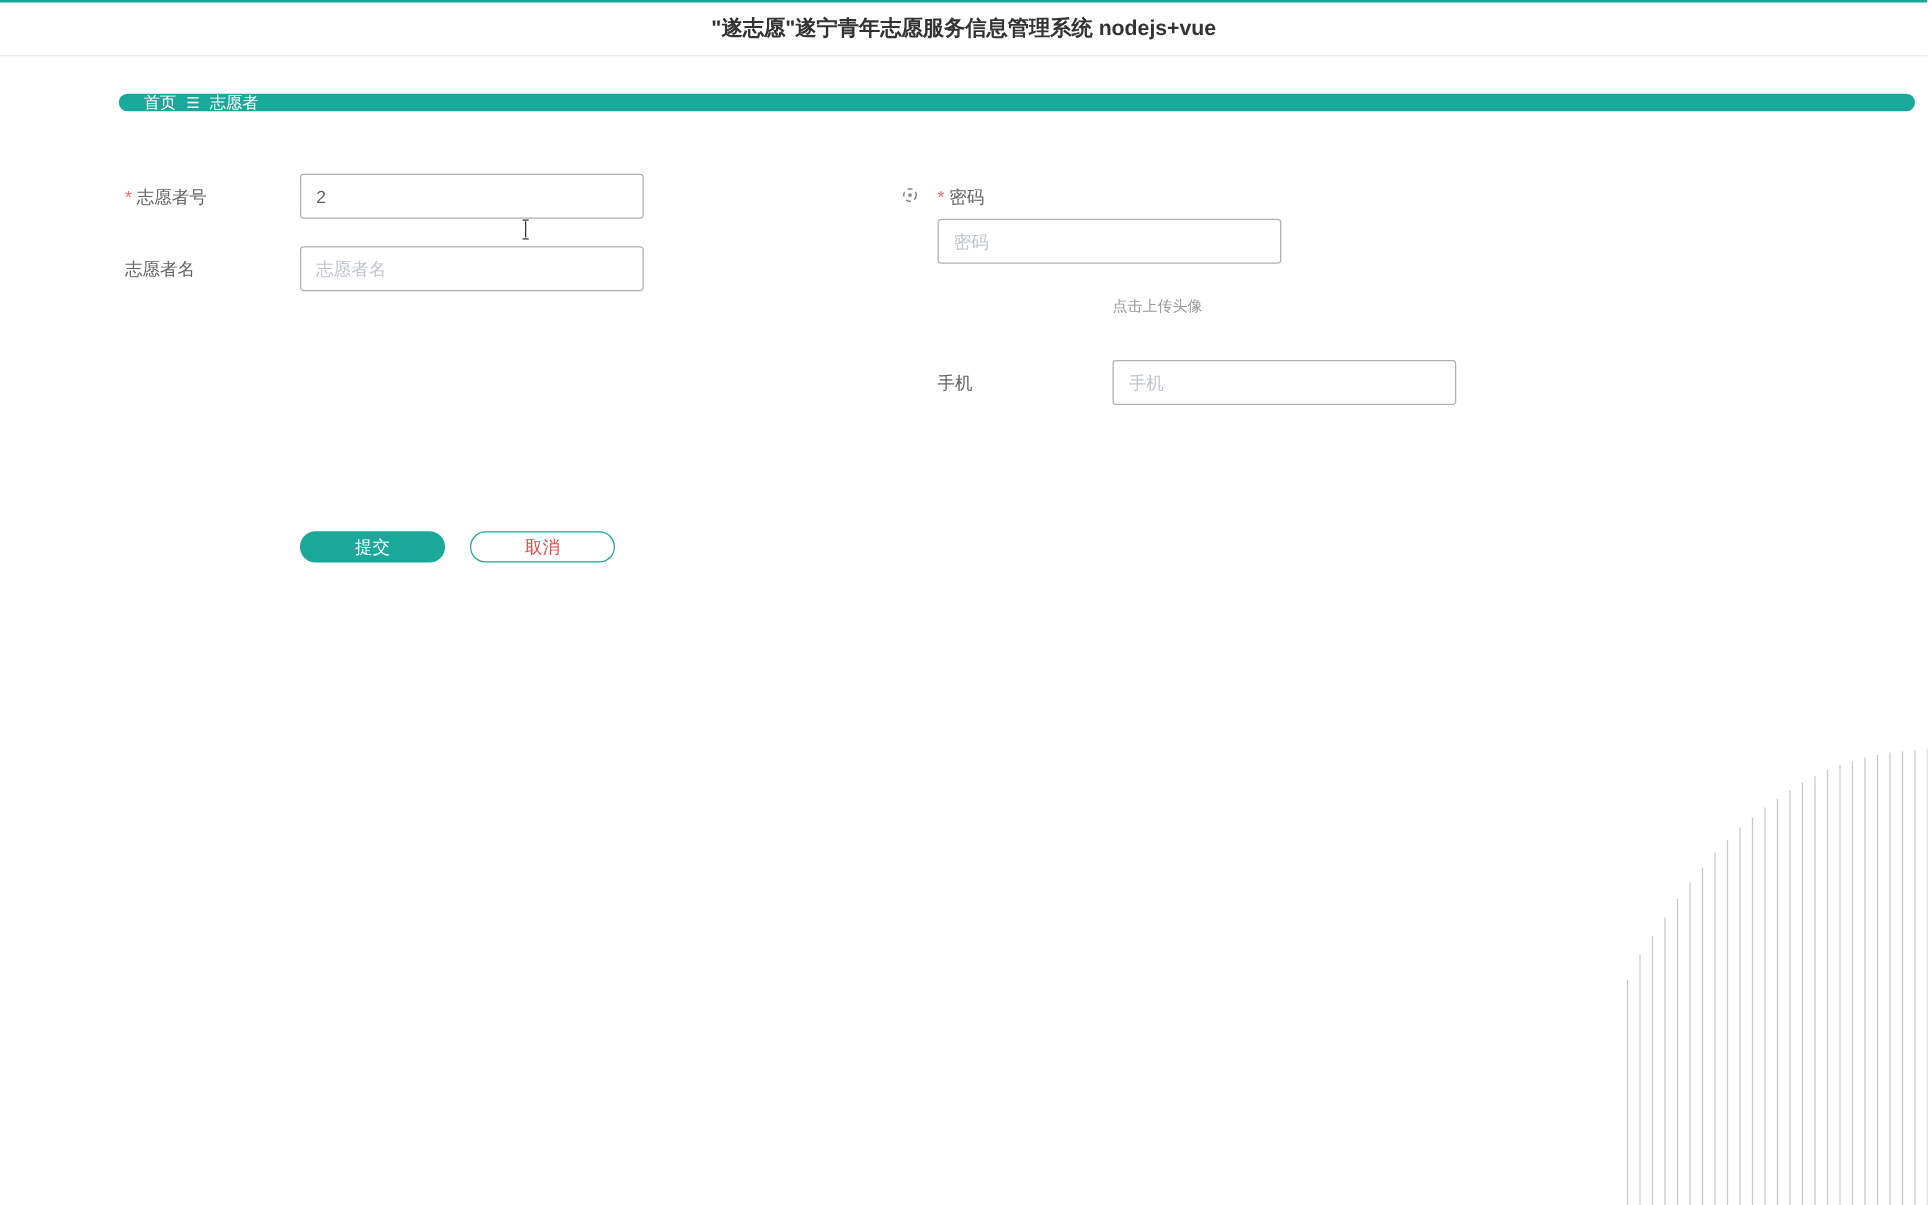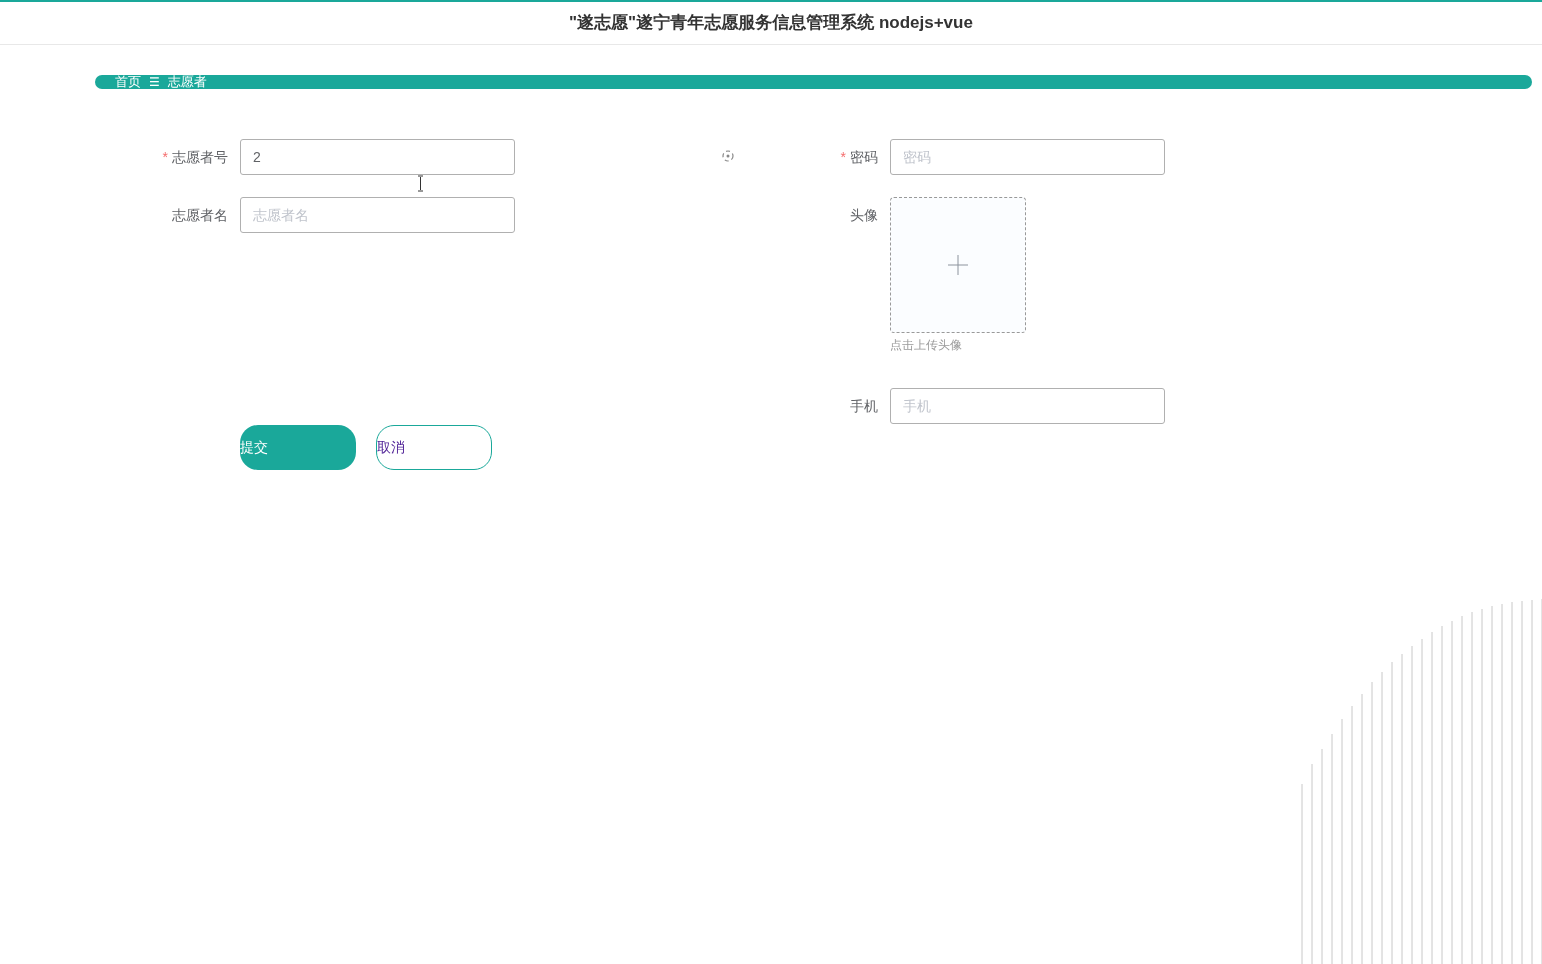--- a/index.html
+++ b/index.html
@@ -62,21 +62,21 @@
       margin-left: 90px;
     }
     .form-row {
       display: flex;
       align-items: flex-start;
       margin-bottom: 22px;
       position: relative;
     }
     .form-label {
       width: 140px;
-      text-align: right;
+      text-align: left;
       padding-right: 12px;
       font-size: 14px;
       color: #606266;
       line-height: 36px;
     }
     .required-mark {
       color: #f56c6c;
       margin-right: 4px;
     }
     .form-input {
@@ -131,35 +131,36 @@
       margin-left: 0;
     }
     .action-buttons {
       display: flex;
       margin-top: 30px;
       margin-left: 140px;
       gap: 20px;
     }
     .btn {
       width: 116px;
-      height: 45px;
+      height: 25px;
       border-radius: 18px;
       font-size: 14px;
       cursor: pointer;
       display: flex;
       align-items: center;
+      justify-content: center;
     }
     .btn-primary {
       background: #1aa89a;
       color: #fff;
       border: none;
     }
     .btn-default {
       background: #fff;
-      color: #4c1d95;
+      color: #ef4444;
       border: 1px solid #1aa89a;
     }
     .loading-icon {
       position: absolute;
       left: -30px;
       top: 9px;
       width: 16px;
       height: 16px;
     }
     .decorative-lines {
@@ -240,43 +241,32 @@
       </button>
       <button class="btn btn-default">
         <span>取消</span>
       </button>
     </div>
 
   </div>
 
   <div class="form-col-right">
 
-    <div class="form-row" style="position:relative;">
+    <div class="form-row" style="position:relative;flex-direction:column;">
       <svg class="loading-icon" viewBox="0 0 16 16">
         <circle cx="8" cy="8" r="5" stroke="#888" stroke-width="1.2" fill="none" stroke-dasharray="4 3"></circle>
         <circle cx="8" cy="8" r="1.5" fill="#888"></circle>
       </svg>
       <div class="form-label">
         <span class="required-mark">*</span><span>密码</span>
       </div>
       <input type="password" class="form-input input-wide" placeholder="密码" style="">
     </div>
 
     <div class="form-row avatar-row">
-      <div class="avatar-inline">
-        <div class="form-label">
-          <span>头像</span>
-        </div>
-        <div class="upload-box">
-          <svg width="28" height="28" viewBox="0 0 28 28">
-            <line x1="14" y1="4" x2="14" y2="24" stroke="#8c939d" stroke-width="1"></line>
-            <line x1="4" y1="14" x2="24" y2="14" stroke="#8c939d" stroke-width="1"></line>
-          </svg>
-        </div>
-      </div>
       <div class="avatar-hint-wrap">
         <div class="upload-hint">点击上传头像</div>
       </div>
     </div>
 
     <div style="height:12px;"></div>
 
     <div class="form-row">
       <div class="form-label">
         <span>手机</span>

